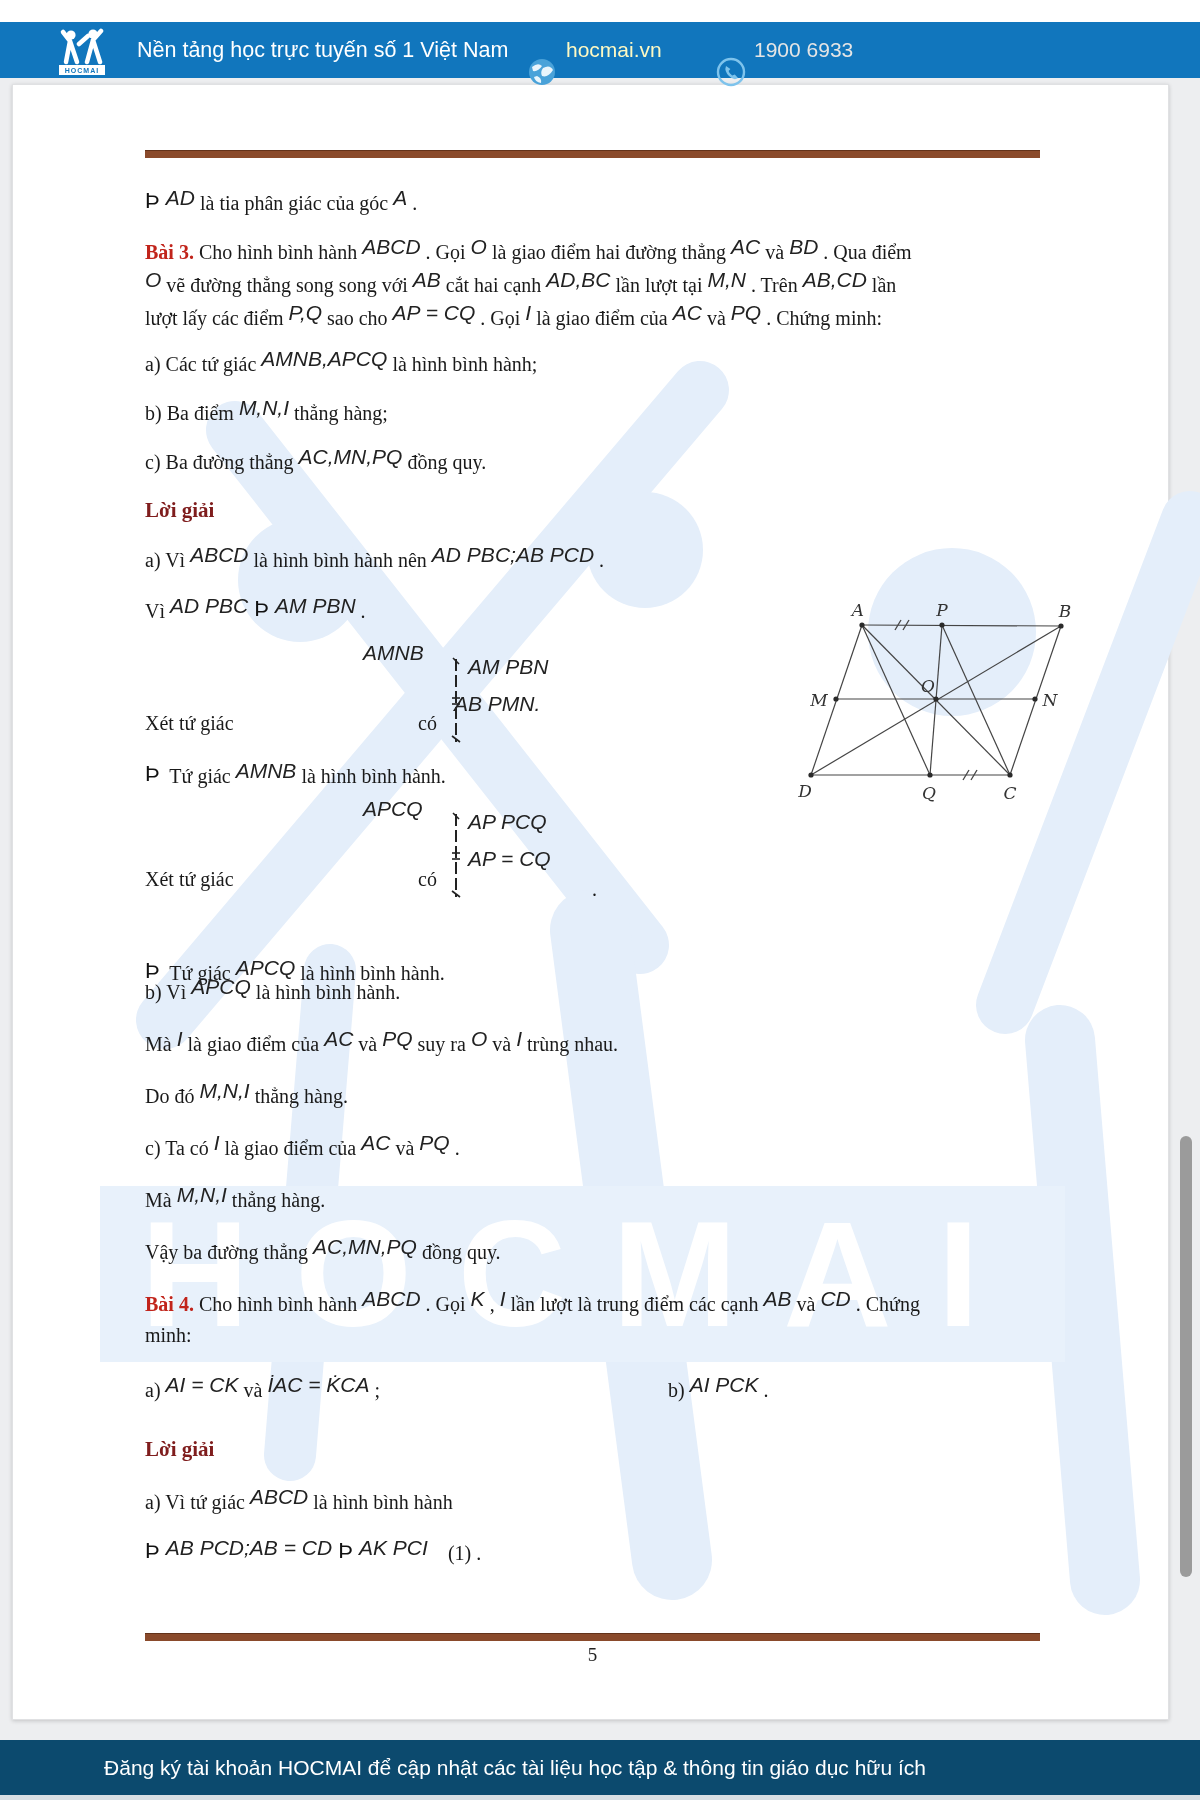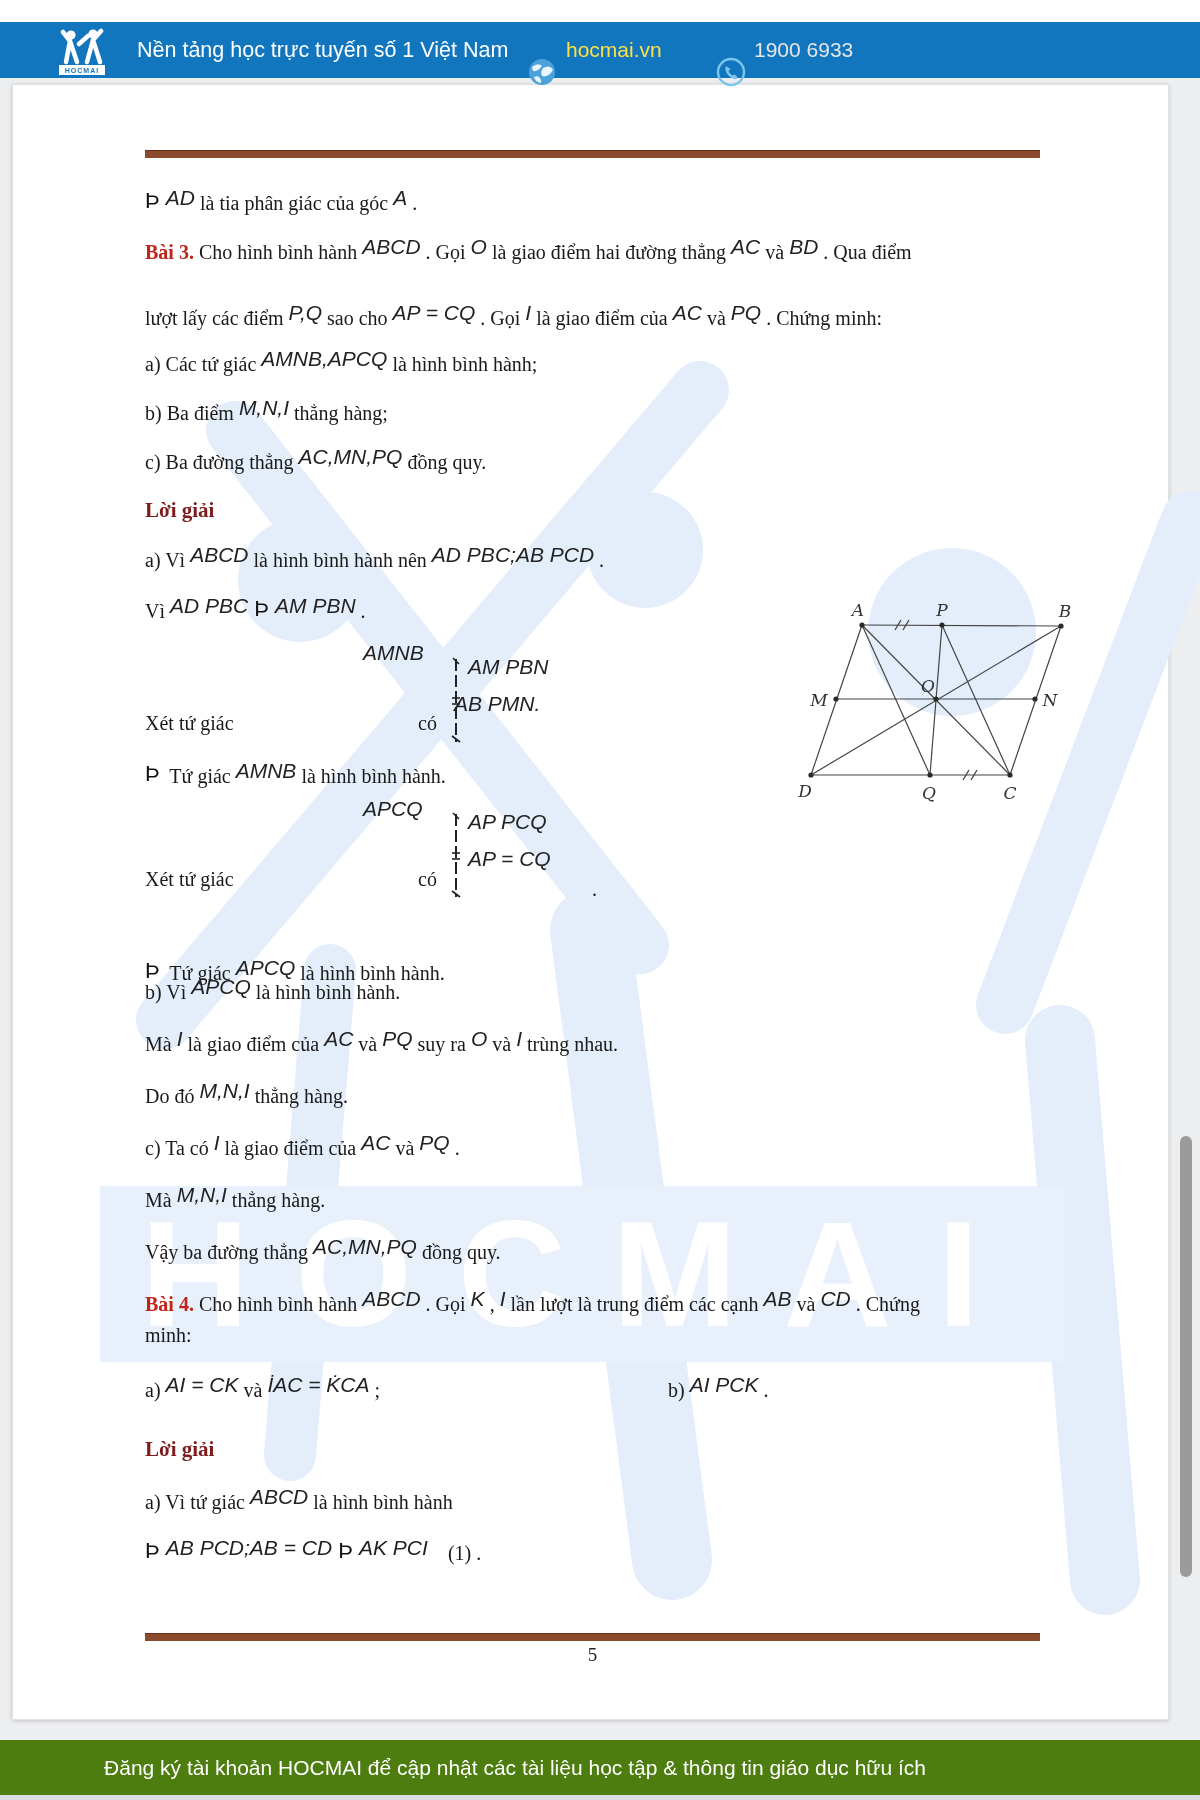--- a/index.html
+++ b/index.html
@@ -8,21 +8,21 @@
     background:#edeef0; overflow:hidden;
     font-family:"Liberation Sans",sans-serif;
   }
   #canvas { position:absolute; left:0; top:0; width:1200px; height:1800px; }
 
   .top-strip { position:absolute; left:0; top:0; width:1200px; height:22px; background:#ffffff; }
 
   .header { position:absolute; left:0; top:22px; width:1200px; height:56px; background:#1176bd; z-index:30; }
   .header .slogan { position:absolute; left:137px; top:0; height:40px; line-height:56px;
                     color:#fff; font-size:21.5px; }
-  .header .website { position:absolute; left:566px; top:0; height:48px; line-height:56px; color:#fde047; font-size:21px; }
+  .header .website { position:absolute; left:566px; top:0; height:48px; line-height:56px; color:#fef9c3; font-size:21px; }
   .header .phone   { position:absolute; left:754px; top:0; height:56px; line-height:56px; color:#e5e5e5; font-size:21px; }
   .header .source  { position:absolute; left:906px; top:0; height:56px; line-height:56px; color:#fff; font-size:21px; }
   .hicon { position:absolute; }
 
   .page { position:absolute; left:12px; top:84px; width:1155px; height:1634px;
           background:#ffffff; border:1px solid #e0e1e3; box-shadow:0 1px 4px rgba(0,0,0,.18); z-index:1; }
 
   #watermark { position:absolute; left:0; top:0; z-index:2; }
   #figure-svg { position:absolute; left:788px; top:596px; z-index:4; }
   #text-layer { position:absolute; left:0; top:0; width:1200px; height:1800px; z-index:5; }
@@ -42,21 +42,21 @@
   .rule-bottom { top:1633px; }
 
   .pagenum { position:absolute; left:145px; top:1644px; width:895px; text-align:center;
              font-family:"Liberation Serif","DejaVu Serif",serif; font-size:19px; color:#222; z-index:5; }
 
   .brace { position:absolute; z-index:6; }
 
   .scroll-thumb { position:absolute; left:1180px; top:1136px; width:12px; height:441px;
                   background:#9b9b9b; border-radius:6px; z-index:40; }
 
-  .footer { position:absolute; left:0; top:1740px; width:1200px; height:55px; background:#4d7c0f; z-index:30; }
+  .footer { position:absolute; left:0; top:1740px; width:1200px; height:55px; background:#0c4a6e; z-index:30; }
   .footer .ftext { position:absolute; left:0; top:0; width:1030px; height:55px; line-height:55px;
                    text-align:center; color:#fff; font-size:21px; }
   .bottom-strip { position:absolute; left:0; top:1795px; width:1200px; height:5px; background:#d8dee3; z-index:30; }
 </style>
 </head>
 <body>
 
 <div id="canvas">
 
   <div class="top-strip"></div>
@@ -155,20 +155,21 @@
     <line x1="6" y1="3" x2="6" y2="86" stroke="#222" stroke-width="2" stroke-dasharray="12 4"></line>
     <line x1="3" y1="2" x2="9" y2="8" stroke="#222" stroke-width="1.6"></line>
     <line x1="2" y1="42" x2="10" y2="42" stroke="#222" stroke-width="1.6"></line>
     <line x1="2" y1="48" x2="10" y2="48" stroke="#222" stroke-width="1.6"></line>
     <line x1="2" y1="80" x2="10" y2="86" stroke="#222" stroke-width="1.6"></line>
   </svg>
 
   <div id="text-layer">
       <div class="line" style="left: 145px; top: 190px;"><span class="y">Þ </span><span class="m">AD</span><span class="t"> là tia phân giác của góc </span><span class="m">A</span><span class="t"> .</span></div>
       <div class="line" style="left: 145px; top: 240px;"><span class="r">Bài 3.</span><span class="t"> Cho hình bình hành </span><span class="m">ABCD</span><span class="t"> . Gọi </span><span class="m">O</span><span class="t"> là giao điểm hai đường thẳng </span><span class="m">AC</span><span class="t"> và </span><span class="m">BD</span><span class="t"> . Qua điểm</span></div>
+      <div class="line" style="left: 145px; top: 273px;"><span class="m">O</span><span class="t"> vẽ đường thẳng song song với </span><span class="m">AB</span><span class="t"> cắt hai cạnh </span><span class="m">AD,BC</span><span class="t"> lần lượt tại </span><span class="m">M,N</span><span class="t"> . Trên </span><span class="m">AB,CD</span><span class="t"> lần</span></div>
       <div class="line" style="left: 145px; top: 306px;"><span class="t">lượt lấy các điểm </span><span class="m">P,Q</span><span class="t"> sao cho </span><span class="m">AP = CQ</span><span class="t"> . Gọi </span><span class="m">I</span><span class="t"> là giao điểm của </span><span class="m">AC</span><span class="t"> và </span><span class="m">PQ</span><span class="t"> . Chứng minh:</span></div>
       <div class="line" style="left: 145px; top: 352px;"><span class="t">a) Các tứ giác </span><span class="m">AMNB,APCQ</span><span class="t"> là hình bình hành;</span></div>
       <div class="line" style="left: 145px; top: 401px;"><span class="t">b) Ba điểm </span><span class="m">M,N,I</span><span class="t"> thẳng hàng;</span></div>
       <div class="line" style="left: 145px; top: 450px;"><span class="t">c) Ba đường thẳng </span><span class="m">AC,MN,PQ</span><span class="t"> đồng quy.</span></div>
       <div class="line" style="left: 145px; top: 498px;"><span class="b">Lời giải</span></div>
       <div class="line" style="left: 145px; top: 548px;"><span class="t">a) Vì </span><span class="m">ABCD</span><span class="t"> là hình bình hành nên </span><span class="m">AD PBC;AB PCD</span><span class="t"> .</span></div>
       <div class="line" style="left: 145px; top: 598px;"><span class="t">Vì </span><span class="m">AD PBC</span><span class="y"> Þ </span><span class="m">AM PBN</span><span class="t"> .</span></div>
       <div class="line" style="left: 363px; top: 646px;"><span class="m">AMNB</span></div>
       <div class="line" style="left: 468px; top: 660px;"><span class="m">AM PBN</span></div>
       <div class="line" style="left: 454px; top: 697px;"><span class="m">AB PMN.</span></div>

